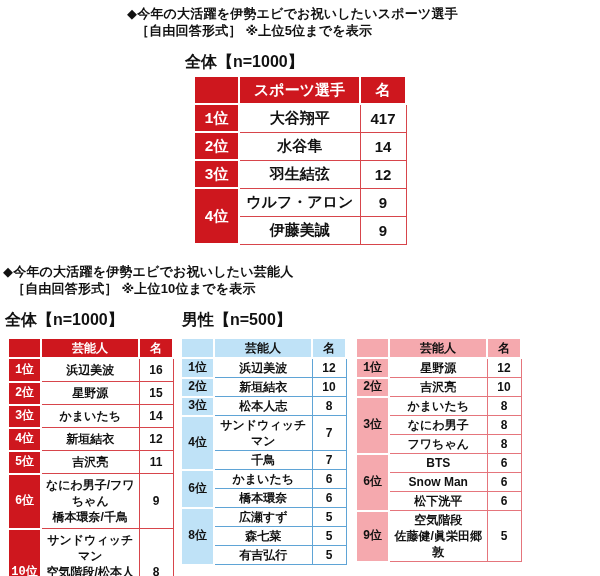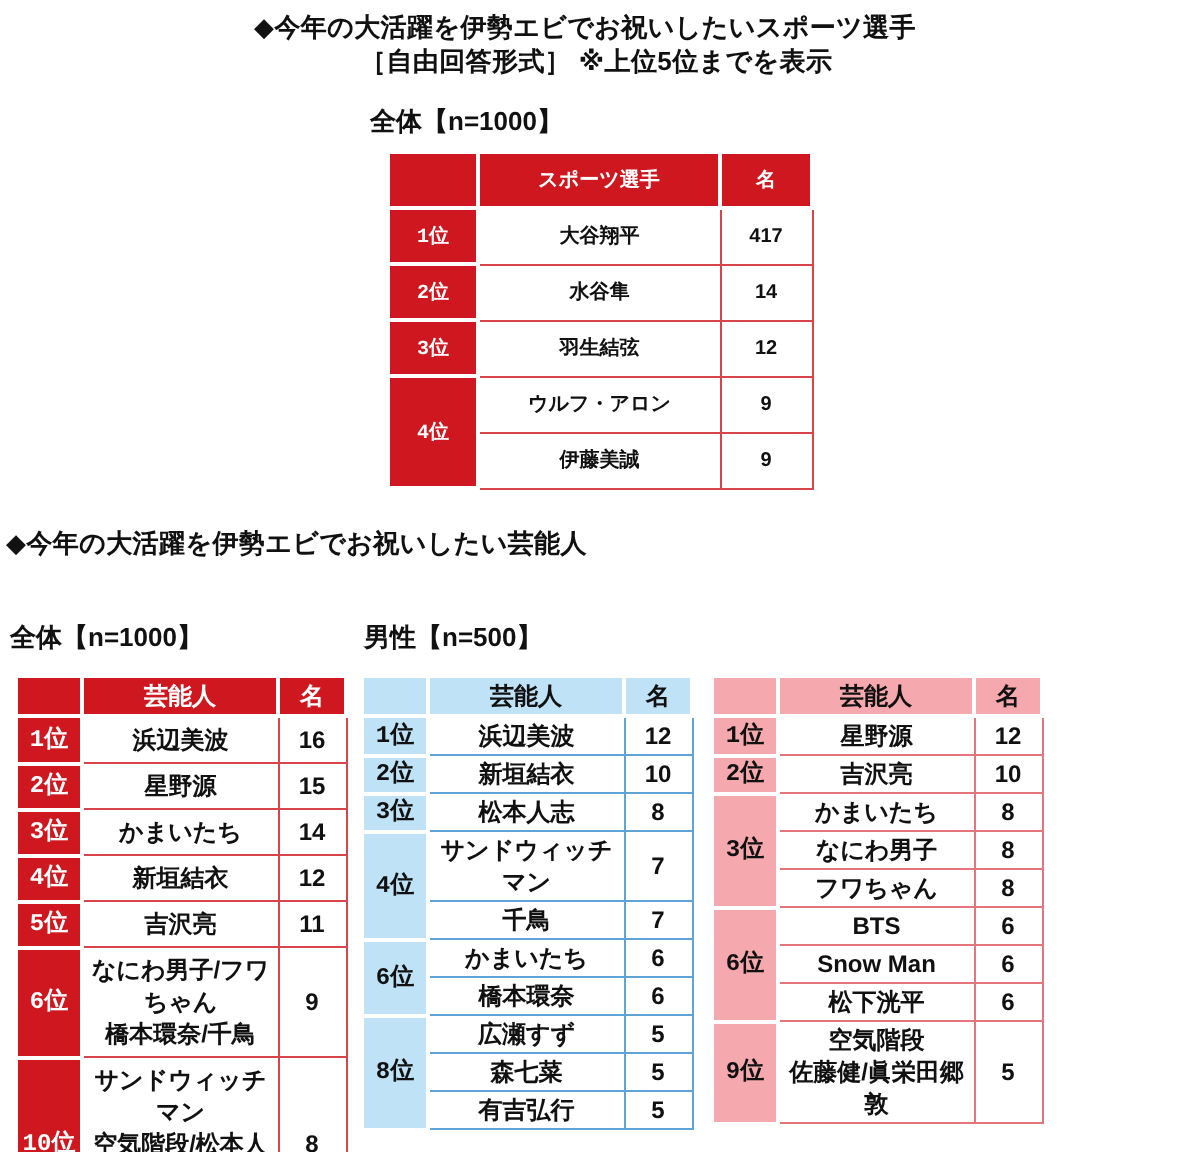--- a/index.html
+++ b/index.html
@@ -2,30 +2,30 @@
 <html><head>
 <meta charset="utf-8">
 <style>
   html,body{margin:0;padding:0;background:#ffffff;}
   #canvas{
     position:relative;width:600px;height:576px;background:#ffffff;
     font-family:"Liberation Sans","DejaVu Sans",sans-serif;color:#111;overflow:hidden;
   }
   .abs{position:absolute;}
   .ttl{font-size:13px;font-weight:bold;white-space:nowrap;letter-spacing:0.2px;}
-  .lbl{font-size:13px;font-weight:bold;white-space:nowrap;}
+  .lbl{font-size:16px;font-weight:bold;white-space:nowrap;}
 
   table.rk{border-collapse:collapse;table-layout:fixed;font-weight:bold;color:#111;}
   .rk td{text-align:center;vertical-align:middle;padding:0;}
   .rk .hd{background:var(--fill);color:var(--htx);border:2px solid #ffffff;}
   .rk .rank{background:var(--fill);color:var(--htx);border:2px solid #ffffff;font-family:Liberation Mono, monospace;}
   .rk .cell{background:#ffffff;border:1px solid var(--grid);white-space:pre-line;}
 
   
-  .t1{font-size:10px;}
+  .t1{font-size:15px;}
   .t1 col:nth-child(1){width:45px;}
   .t1 col:nth-child(2){width:121px;}
   .t1 col:nth-child(3){width:46px;}
   .t1 tr{height:28px;}
 
   
   .t2{font-size:12px;line-height:16px;}
   .t2 col:nth-child(1){width:33px;}
   .t2 col:nth-child(2){width:98px;}
   .t2 col:nth-child(3){width:34px;}
@@ -34,21 +34,21 @@
   .t2.roomy .cell{padding:3px 2px;}
   .t2.slim tbody tr{height:18px;}
   .t2.slim .cell{padding:1px 2px;}
 </style>
 </head>
 <body>
 
 <div id="canvas">
 
   <div class="abs ttl" style="left:127px;top:5px;">◆今年の大活躍を伊勢エビでお祝いしたいスポーツ選手</div>
-  <div class="abs ttl" style="left:136px;top:22px;margin-left:44px;">［自由回答形式］ ※上位5位までを表示</div>
+  <div class="abs ttl" style="left:136px;top:22px;">［自由回答形式］ ※上位5位までを表示</div>
   <div class="abs lbl" style="left:185px;top:52px;">全体【n=1000】</div>
 
   <table class="rk t1 abs" style="left: 193px; top: 75px; --fill: #CE171E; --grid: #D7454B; --htx: #FFFFFF;">
       <colgroup>
         <col>
         <col>
         <col>
       </colgroup>
       <thead>
         <tr>
@@ -79,20 +79,21 @@
           <td class="cell">9</td>
         </tr>
         <tr>
           <td class="cell">伊藤美誠</td>
           <td class="cell">9</td>
         </tr>
       </tbody>
     </table>
 
   <div class="abs ttl" style="left:3px;top:263px;text-align:center;">◆今年の大活躍を伊勢エビでお祝いしたい芸能人</div>
+  <div class="abs ttl" style="left:12px;top:280px;">［自由回答形式］ ※上位10位までを表示</div>
 
   <div class="abs lbl" style="left:5px;top:310px;">全体【n=1000】</div>
   <div class="abs lbl" style="left:182px;top:310px;">男性【n=500】</div>
   <div class="abs lbl" style="left:356px;top:310px;margin-top:32px;">女性【n=500】</div>
 
   <table class="rk t2 roomy abs" style="left: 7px; top: 337px; --fill: #CE171E; --grid: #D7454B; --htx: #FFFFFF;">
       <colgroup>
         <col>
         <col>
         <col>

